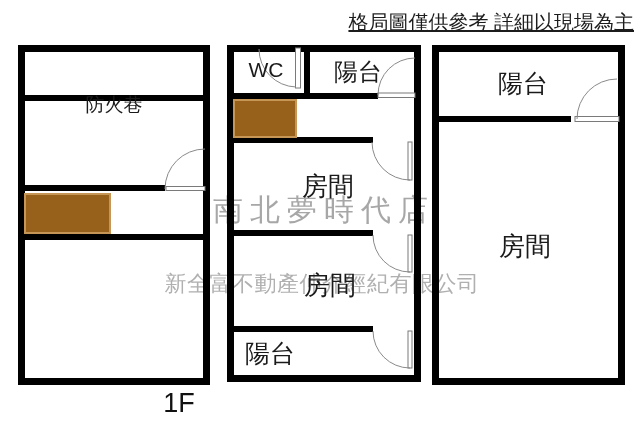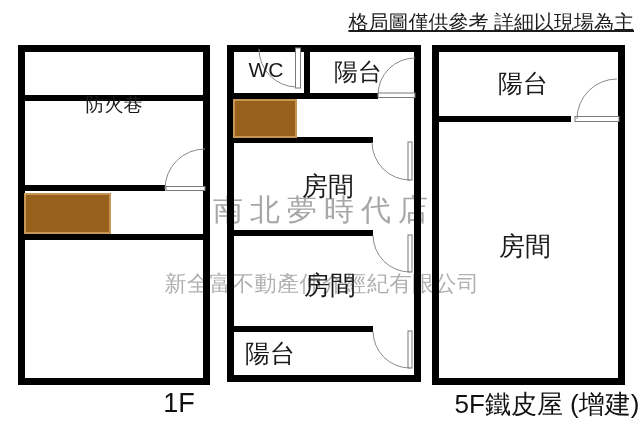--- a/index.html
+++ b/index.html
@@ -98,15 +98,14 @@
   <div class="room-label" style="left:266px; top:69px;  font-size:21px;">WC</div>
   <div class="room-label" style="left:358px; top:72px;  font-size:24px;">陽台</div>
   <div class="room-label" style="left:328px; top:186px; font-size:26px;">房間</div>
   <div class="room-label" style="left:330px; top:285px; font-size:26px;">房間</div>
   <div class="room-label" style="left:270px; top:353px; font-size:25px;">陽台</div>
 
   <div class="room-label" style="left:523px; top:83px;  font-size:25px;">陽台</div>
   <div class="room-label" style="left:525px; top:246px; font-size:26px;">房間</div>
 
   <div class="floor-label" style="left:179px; top:403px;">1F</div>
-  <div class="floor-label" style="left:547px; top:404px; font-size:26px;">5F鐵皮屋 (增建)</div>
 
 </div>
 
 </body></html>

